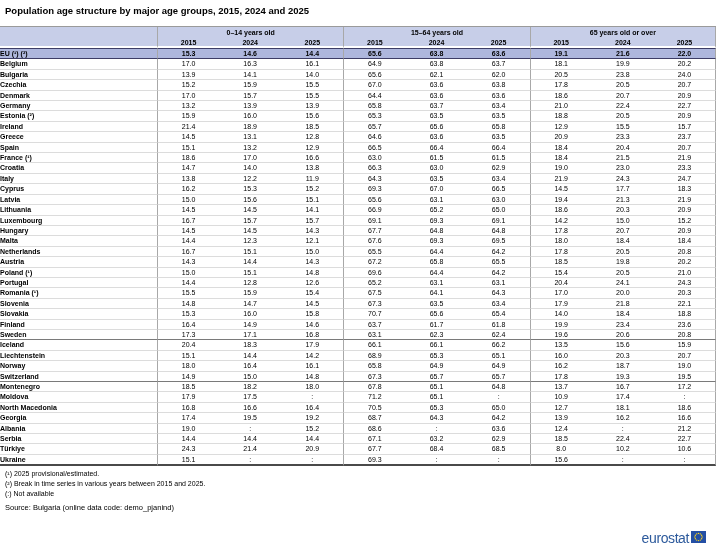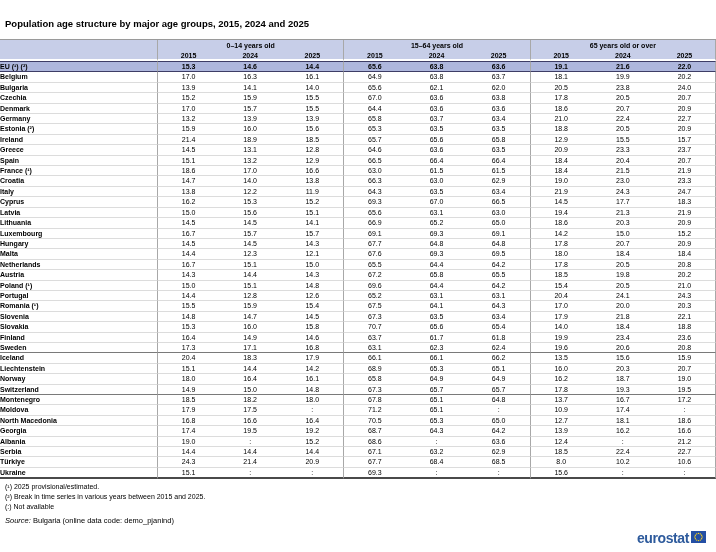--- a/index.html
+++ b/index.html
@@ -4,40 +4,40 @@
 <style>
   :root{
     --header-bg:#c7cee8;
     --eu-bg:#aeb7dd;
     --logo-blue:#2d5a9c;
   }
   *{box-sizing:border-box;}
   html,body{margin:0;padding:0;background:#fff;}
   body{font-family:"Liberation Sans",sans-serif;color:#000;}
   .page{position:relative;width:716px;height:552px;background:#fff;overflow:hidden;}
-  .title{margin:18px 0 0 5px;font-size:9.5px;font-weight:bold;line-height:11px;}
+  .title{margin:5px 0 0 5px;font-size:9.5px;font-weight:bold;line-height:11px;}
   .subtitle{margin:2px 0 0 5px;font-size:8.5px;line-height:10px;}
   table.pop{border-collapse:separate;border-spacing:0;table-layout:fixed;width:716px;margin-top:10px;border-top:1px solid #9a9a9a;}
   table.pop th,table.pop td{padding:0;margin:0;font-size:7px;vertical-align:middle;overflow:hidden;white-space:nowrap;}
   thead th{background:var(--header-bg);font-weight:bold;}
   th.group-h{font-size:7.5px;height:11px;text-align:center;}
   th.year-h{height:10px;text-align:center;border-bottom:2px solid #ffffff;}
   tbody td{height:9.4px;border-bottom:1px solid #dcdcdc;line-height:9.4px;}
   td.country{text-align:left;padding-left:3px;font-weight:bold;}
   td.val{text-align:center;}
   tr.eu-row td{background:var(--eu-bg);border-top:1px solid #3d3d66;border-bottom:1px solid #3d3d66;font-weight:bold;}
   tr.sect-end td{border-bottom:1px solid #7a7a7a;}
   tbody tr:last-child td{border-bottom:2px solid #4a4a4a;}
   .vl{border-left:1px solid #a8a8a8;}
   .vr{border-right:1px solid #a8a8a8;}
   .notes{margin:3px 0 0 5px;font-size:7px;line-height:10px;}
   .source-line{margin:4px 0 0 5px;font-size:7.5px;}
-  .source-label{font-style:italic;}
+  .source-label{}
   .logo{position:absolute;right:10px;bottom:5px;display:flex;align-items:center;gap:2px;}
-  .logo-text{font-size:14px;font-weight:bold;color:var(--logo-blue);letter-spacing:-0.4px;line-height:14px;}
+  .logo-text{font-size:14px;font-weight:normal;color:var(--logo-blue);letter-spacing:-0.4px;line-height:14px;}
 </style>
 </head>
 <body>
 
 <div class="page">
   <div class="title">Population age structure by major age groups, 2015, 2024 and 2025</div>
 
   <table class="pop">
     <colgroup>
       <col style="width:157px">

